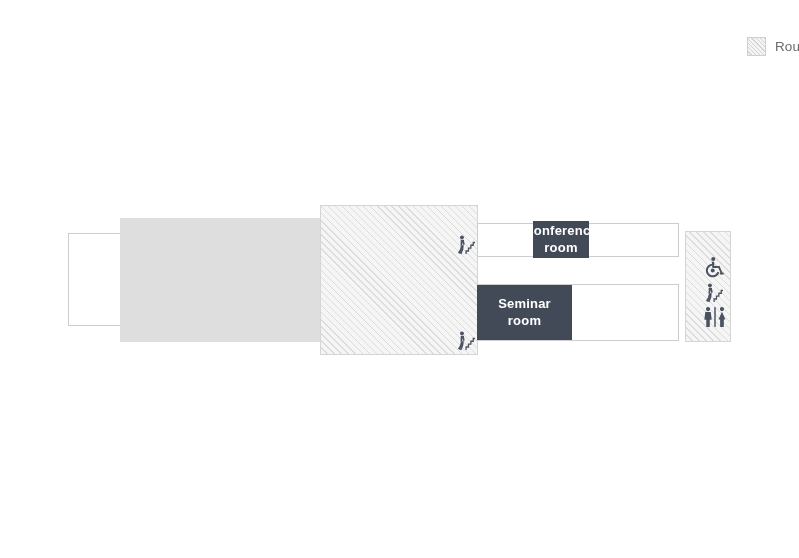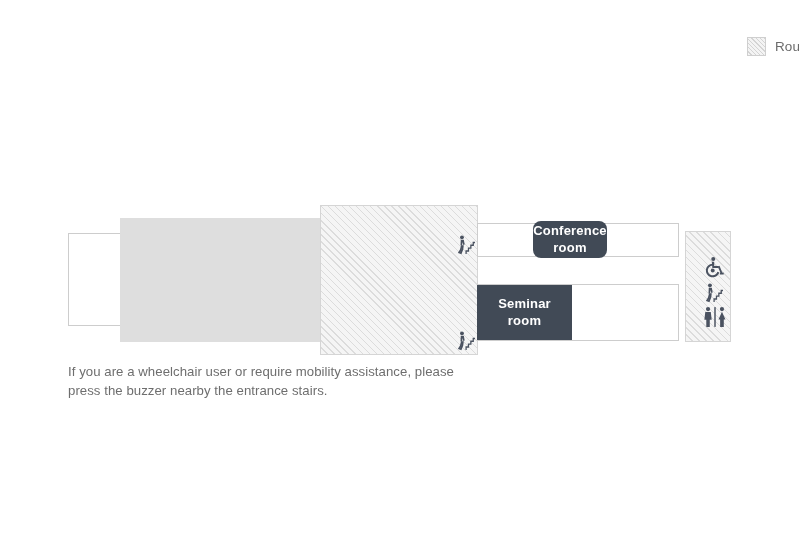--- a/index.html
+++ b/index.html
@@ -126,21 +126,21 @@
 
   <div class="shape route-hatch" style="left:320px; top:205px; width:158px; height:150px;"></div>
 
   <div class="shape room-white" style="left:477px; top:223px; width:202px; height:34px;"></div>
 
   <div class="shape room-white" style="left:477px; top:284px; width:202px; height:57px;"></div>
 
   <div class="shape route-hatch" style="left:685px; top:231px; width:46px; height:111px;"></div>
 
 
-  <div class="label-dark" style="left:533px; top:221px; width:74px; height:37px; flex-direction:column;border-radius:8px;">
+  <div class="label-dark" style="left:533px; top:221px; width:56px; height:37px; flex-direction:column;">
     <span>Conference</span>
     <span>room</span>
   </div>
 
   <div class="label-dark" style="left:477px; top:285px; width:95px; height:55px; flex-direction:column;">
     <span>Seminar</span>
     <span>room</span>
   </div>
 
   <svg class="icon" style="left:455px; top:234px;" width="22" height="22" viewBox="0 0 24 24">
@@ -190,15 +190,14 @@
       <circle cx="6.4" cy="3.4" r="2.3"></circle>
       <path d="M3.4 6.6 L9.4 6.6 L10.4 15.0 L8.3 15.0 L8.3 23.0 L4.5 23.0 L4.5 15.0 L2.4 15.0 Z"></path>
 
       <rect x="13.2" y="1.2" width="1.6" height="21.6"></rect>
 
       <circle cx="21.6" cy="3.4" r="2.3"></circle>
       <path d="M21.6 6.4 L25.4 14.8 L23.6 14.8 L23.6 23.0 L19.6 23.0 L19.6 14.8 L17.8 14.8 Z"></path>
     </g>
   </svg>
 
-  <div class="caption">If you are a wheelchair user or require mobility assistance, please press the buzzer nearby the entrance stairs.</div>
 
 </div>
 
 </body></html>

